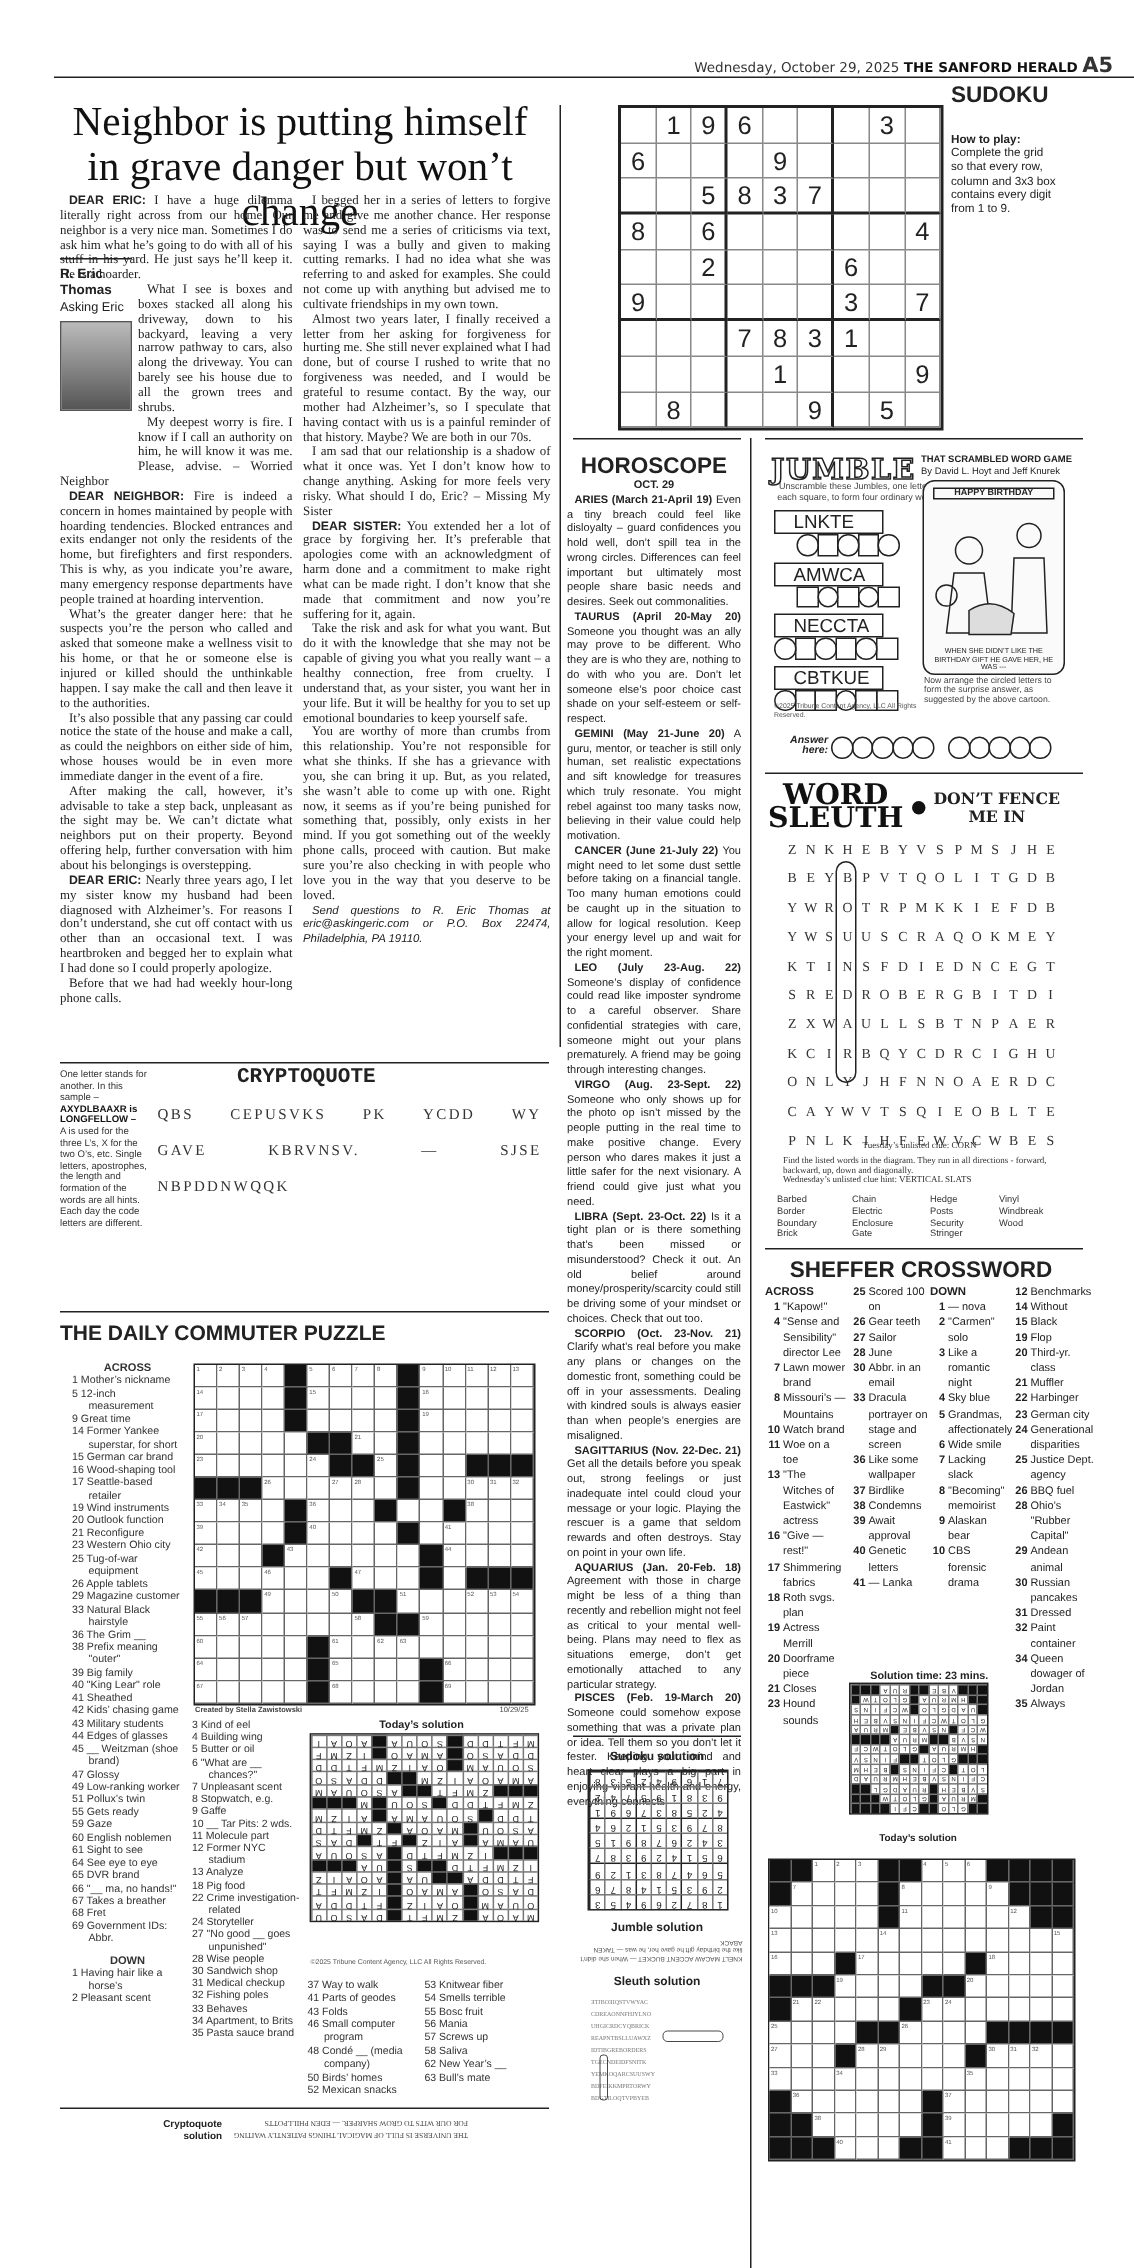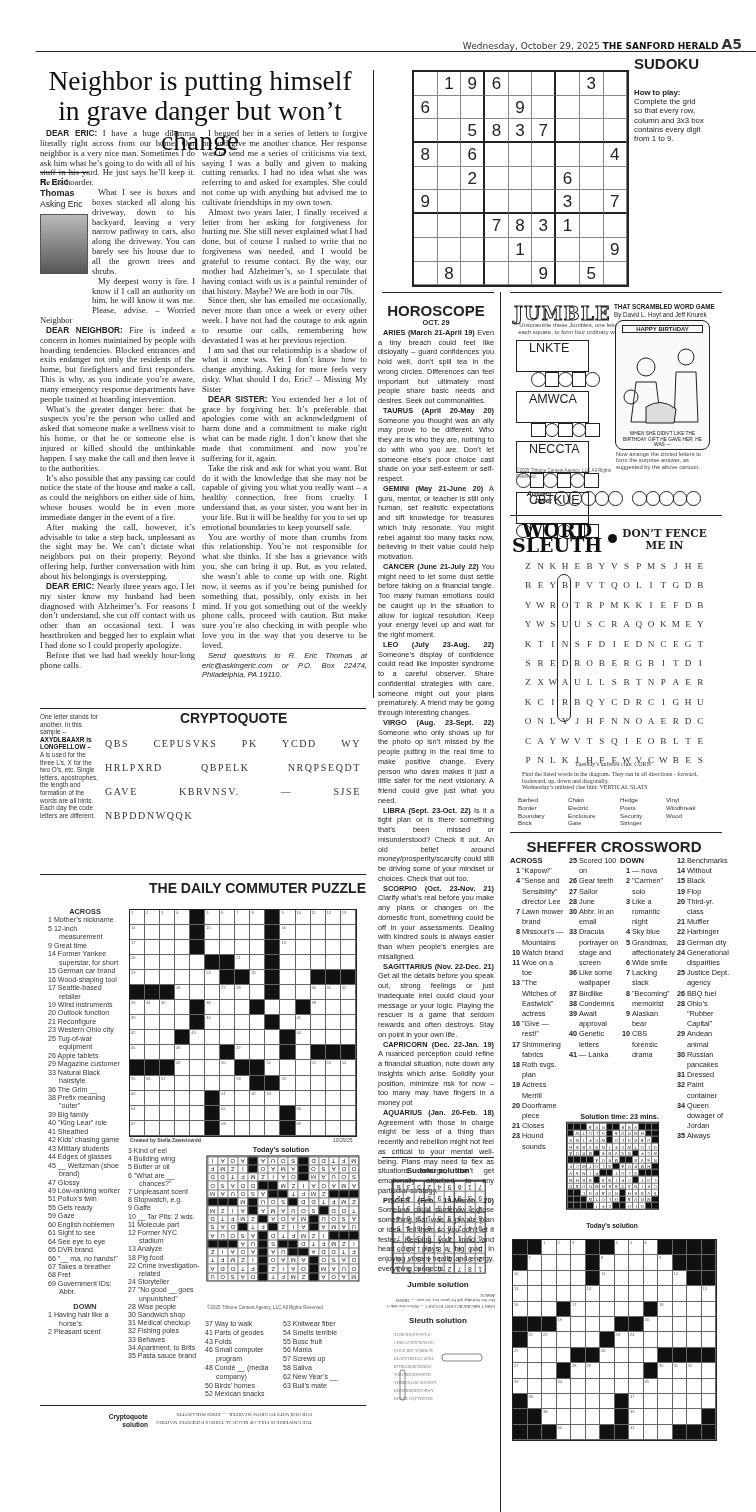--- a/index.html
+++ b/index.html
@@ -26,44 +26,44 @@
 .sud-title{left:634px;top:55px;font-family:"Liberation Sans",sans-serif;font-weight:bold;font-size:15px}
 .sud-how{left:634px;top:88px;width:70px;font-family:"Liberation Sans",sans-serif;font-size:7.8px;line-height:9.2px}
 .horo-title{left:378px;top:302px;width:116px;text-align:center;font-family:"Liberation Sans",sans-serif;font-weight:bold;font-size:15px}
 .horo{left:378px;top:318px;width:116px;font-family:"Liberation Sans",sans-serif;font-size:7.35px;line-height:9.75px;text-align:justify;color:#222}
 .horo .d{text-align:center;font-weight:bold}
 .horo p{text-indent:5px}
 .horo b{font-weight:bold}
 .jumble-logo{left:514px;top:302px;font-family:"DejaVu Serif",serif;font-size:19px;font-weight:bold;color:#fff;-webkit-text-stroke:1px #222;letter-spacing:1px}
 .jsub{left:518px;top:322px;width:110px;font-family:"Liberation Sans",sans-serif;font-size:6px;line-height:6.5px;text-align:center;color:#444}
 .jtitle{left:614px;top:303px;font-family:"Liberation Sans",sans-serif;font-size:6.3px;font-weight:bold;line-height:7.5px}
-.jword{font-family:"Liberation Sans",sans-serif;font-size:12.5px;border:1px solid #222;width:73px;height:32px;line-height:15px;padding-left:12px}
+.jword{font-family:"Liberation Sans",sans-serif;font-size:12.5px;border:1px solid #222;width:73px;height:16px;line-height:15px;padding-left:12px}
 .jbox{display:flex}
 .jbox span{width:14.6px;height:14.6px;border:1px solid #222;margin-left:-1px}
 .jbox span.c{border-radius:50%}
 .cartoon{left:615px;top:320px;width:95px;height:130px;border:1.5px solid #222;border-radius:8px;background:#fafafa}
 .wordsleuth{left:512px;top:523px;font-family:"DejaVu Serif",serif;font-weight:bold;font-size:19px;line-height:15px;color:#111}
 .ws-theme{left:622px;top:528px;width:85px;text-align:center;font-family:"DejaVu Serif",serif;font-weight:bold;font-size:10.5px;line-height:11.5px}
 .ws-dot{left:608px;top:534px;width:9px;height:9px;border-radius:50%;background:#111}
 .ws-grid{left:522px;top:561px;font-family:"Liberation Serif",serif;font-size:9.2px;color:#333}
 .ws-row{height:19.4px;display:flex}
 .ws-row span{width:12.3px;text-align:center}
 .ws-oval{left:557px;top:574px;width:14px;height:148px;border:1px solid #222;border-radius:8px}
 .ws-note{font-family:"Liberation Serif",serif;font-size:6px;line-height:6.6px;color:#333}
 .ws-words{left:518px;top:796px;display:grid;grid-template-columns:50px 52px 46px 50px;font-family:"Liberation Sans",sans-serif;font-size:6.2px;line-height:7.8px;color:#333}
 .sheffer-title{left:505px;top:838px;width:218px;text-align:center;font-family:"Liberation Sans",sans-serif;font-weight:bold;font-size:15px}
 .sh-clues{font-family:"Liberation Sans",sans-serif;font-size:7.3px;line-height:10.2px;color:#222}
 .sh-clues .h{font-weight:bold;font-size:7.6px}
 .sh-clues .c{padding-left:12px;text-indent:-12px}
 .sh-clues .c b{display:inline-block;width:12px;text-align:right;padding-right:2px;text-indent:0}
-.crypto-title{left:180px;top:710px;font-family:Liberation Sans, sans-serif;font-weight:bold;font-size:14px}
+.crypto-title{left:158px;top:710px;font-family:Liberation Mono, monospace;font-weight:bold;font-size:14px}
 .crypto-side{left:40px;top:713px;width:62px;font-family:"Liberation Sans",sans-serif;font-size:6.4px;line-height:7.6px;color:#333}
 .crypto-lines{left:105px;top:738px;width:256px;font-family:"Liberation Serif",serif;font-size:10px;color:#333;letter-spacing:1.6px}
 .crypto-lines div{height:24px;display:flex;justify-content:space-between}
-.dcp-title{left:40px;top:880px;width:326px;text-align:right;font-family:"Liberation Sans",sans-serif;font-weight:bold;font-size:14px}
+.dcp-title{left:40px;top:880px;width:326px;text-align:left;font-family:"Liberation Sans",sans-serif;font-weight:bold;font-size:14px}
 .dcp-clues{font-family:"Liberation Sans",sans-serif;font-size:7.1px;line-height:8.45px;color:#333}
 .dcp-clues .h{text-align:center;font-weight:bold;font-size:7.4px}
 .dcp-clues .c{padding-left:11px;text-indent:-11px}
 .grid{display:grid;border:1px solid #222}
 .grid div{border-right:1px solid #666;border-bottom:1px solid #666;position:relative;background:#fff}
 .grid div.k{background:#111}
 .grid div i{position:absolute;left:1px;top:0;font-style:normal;font-family:"Liberation Sans",sans-serif;font-size:4px;color:#555}
 .sol{display:grid;border:1px solid #222;transform:rotate(180deg)}
 .sol div{border-right:1px solid #777;border-bottom:1px solid #777;font-family:"Liberation Sans",sans-serif;text-align:center;color:#222}
 .sol div.k{background:#111}
@@ -91,21 +91,20 @@
     <p><b>DEAR NEIGHBOR:</b><span> Fire is indeed a concern in homes maintained by people with hoarding tendencies. Blocked entrances and exits endanger not only the residents of the home, but firefighters and first responders. This is why, as you indicate you’re aware, many emergency response departments have people trained at hoarding intervention.</span></p>
     <p><span>What’s the greater danger here: that he suspects you’re the person who called and asked that someone make a wellness visit to his home, or that he or someone else is injured or killed should the unthinkable happen. I say make the call and then leave it to the authorities.</span></p>
     <p><span>It’s also possible that any passing car could notice the state of the house and make a call, as could the neighbors on either side of him, whose houses would be in even more immediate danger in the event of a fire.</span></p>
     <p><span>After making the call, however, it’s advisable to take a step back, unpleasant as the sight may be. We can’t dictate what neighbors put on their property. Beyond offering help, further conversation with him about his belongings is overstepping.</span></p>
     <p><b>DEAR ERIC:</b><span> Nearly three years ago, I let my sister know my husband had been diagnosed with Alzheimer’s. For reasons I don’t understand, she cut off contact with us other than an occasional text. I was heartbroken and begged her to explain what I had done so I could properly apologize.</span></p>
     <p><span>Before that we had had weekly hour-long phone calls.</span></p>
   </div>
 <div class="abs col" id="col2" style="left:202px;top:129px;width:165px">
     <p><span>I begged her in a series of letters to forgive me and give me another chance. Her response was to send me a series of criticisms via text, saying I was a bully and given to making cutting remarks. I had no idea what she was referring to and asked for examples. She could not come up with anything but advised me to cultivate friendships in my own town.</span></p>
     <p><span>Almost two years later, I finally received a letter from her asking for forgiveness for hurting me. She still never explained what I had done, but of course I rushed to write that no forgiveness was needed, and I would be grateful to resume contact. By the way, our mother had Alzheimer’s, so I speculate that having contact with us is a painful reminder of that history. Maybe? We are both in our 70s.</span></p>
-    <p><span>Since then, she has emailed me occasionally, never more than once a week or every other week. I have not had the courage to ask again to resume our calls, remembering how devastated I was at her previous rejection.</span></p>
     <p><span>I am sad that our relationship is a shadow of what it once was. Yet I don’t know how to change anything. Asking for more feels very risky. What should I do, Eric? – Missing My Sister</span></p>
     <p><b>DEAR SISTER:</b><span> You extended her a lot of grace by forgiving her. It’s preferable that apologies come with an acknowledgment of harm done and a commitment to make right what can be made right. I don’t know that she made that commitment and now you’re suffering for it, again.</span></p>
     <p><span>Take the risk and ask for what you want. But do it with the knowledge that she may not be capable of giving you what you really want – a healthy connection, free from cruelty. I understand that, as your sister, you want her in your life. But it will be healthy for you to set up emotional boundaries to keep yourself safe.</span></p>
     <p><span>You are worthy of more than crumbs from this relationship. You’re not responsible for what she thinks. If she has a grievance with you, she can bring it up. But, as you related, she wasn’t able to come up with one. Right now, it seems as if you’re being punished for something that, possibly, only exists in her mind. If you got something out of the weekly phone calls, proceed with caution. But make sure you’re also checking in with people who love you in the way that you deserve to be loved.</span></p>
     <p style="font-style: italic; font-family: &quot;Liberation Sans&quot;, sans-serif; font-size: 7.6px;">Send questions to R. Eric Thomas at eric@askingeric.com or P.O. Box 22474, Philadelphia, PA 19110.</p>
   </div>
 <div class="abs byline">
   <div class="n">R. Eric Thomas</div>
   <div class="s">Asking Eric</div>
 </div>
@@ -208,21 +207,20 @@
     <div class="d">OCT. 29</div>
     <p><b>ARIES (March 21-April 19)</b><span> Even a tiny breach could feel like disloyalty – guard confidences you hold well, don’t spill tea in the wrong circles. Differences can feel important but ultimately most people share basic needs and desires. Seek out commonalities.</span></p>
     <p><b>TAURUS (April 20-May 20)</b><span> Someone you thought was an ally may prove to be different. Who they are is who they are, nothing to do with who you are. Don’t let someone else’s poor choice cast shade on your self-esteem or self-respect.</span></p>
     <p><b>GEMINI (May 21-June 20)</b><span> A guru, mentor, or teacher is still only human, set realistic expectations and sift knowledge for treasures which truly resonate. You might rebel against too many tasks now, believing in their value could help motivation.</span></p>
     <p><b>CANCER (June 21-July 22)</b><span> You might need to let some dust settle before taking on a financial tangle. Too many human emotions could be caught up in the situation to allow for logical resolution. Keep your energy level up and wait for the right moment.</span></p>
     <p><b>LEO (July 23-Aug. 22)</b><span> Someone’s display of confidence could read like imposter syndrome to a careful observer. Share confidential strategies with care, someone might out your plans prematurely. A friend may be going through interesting changes.</span></p>
     <p><b>VIRGO (Aug. 23-Sept. 22)</b><span> Someone who only shows up for the photo op isn’t missed by the people putting in the real time to make positive change. Every person who dares makes it just a little safer for the next visionary. A friend could give just what you need.</span></p>
     <p><b>LIBRA (Sept. 23-Oct. 22)</b><span> Is it a tight plan or is there something that’s been missed or misunderstood? Check it out. An old belief around money/prosperity/scarcity could still be driving some of your mindset or choices. Check that out too.</span></p>
     <p><b>SCORPIO (Oct. 23-Nov. 21)</b><span> Clarify what’s real before you make any plans or changes on the domestic front, something could be off in your assessments. Dealing with kindred souls is always easier than when people’s energies are misaligned.</span></p>
     <p><b>SAGITTARIUS (Nov. 22-Dec. 21)</b><span> Get all the details before you speak out, strong feelings or just inadequate intel could cloud your message or your logic. Playing the rescuer is a game that seldom rewards and often destroys. Stay on point in your own life.</span></p>
-    <p><b>CAPRICORN (Dec. 22-Jan. 19)</b><span> A nuanced perception could refine a financial situation, note down any insights which arise. Solidify your position, minimize risk for now – too many may have fingers in a money pot</span></p>
     <p><b>AQUARIUS (Jan. 20-Feb. 18)</b><span> Agreement with those in charge might be less of a thing than recently and rebellion might not feel as critical to your mental well-being. Plans may need to flex as situations emerge, don’t get emotionally attached to any particular strategy.</span></p>
     <p><b>PISCES (Feb. 19-March 20)</b><span> Someone could somehow expose something that was a private plan or idea. Tell them so you don’t let it fester. Keeping your mind and heart clear plays a big part in enjoying vibrant health and energy, everything connects.</span></p>
   </div>
 
 <div class="abs hline" style="left:510px;top:292px;width:212px"></div>
 <div class="abs jumble-logo">JUMBLE</div>
 <div class="abs jsub">Unscramble these Jumbles, one letter to each square, to form four ordinary words.</div>
 <div class="abs jtitle">
   <div>THAT SCRAMBLED WORD GAME</div>
   <div style="font-weight:normal">By David L. Hoyt and Jeff Knurek</div>
@@ -1045,25 +1043,20 @@
   <div style="font-weight:bold;color:#111">AXYDLBAAXR is LONGFELLOW –</div>
   <div>A is used for the three L’s, X for the two O’s, etc. Single letters, apostrophes, the length and formation of the words are all hints. Each day the code letters are different.</div>
 </div>
 <div class="abs crypto-lines" id="cryptolines">
     <div>
       <span>QBS</span>
       <span>CEPUSVKS</span>
       <span>PK</span>
       <span>YCDD</span>
       <span>WY</span>
-    </div>
-    <div>
-      <span>HRLPXRD</span>
-      <span>QBPELK</span>
-      <span>NRQPSEQDT</span>
     </div>
     <div>
       <span>GAVE</span>
       <span>KBRVNSV.</span>
       <span>—</span>
       <span>SJSE</span>
     </div>
     <div style="justify-content: flex-start;">
       <span>NBPDDNWQQK</span>
     </div>

